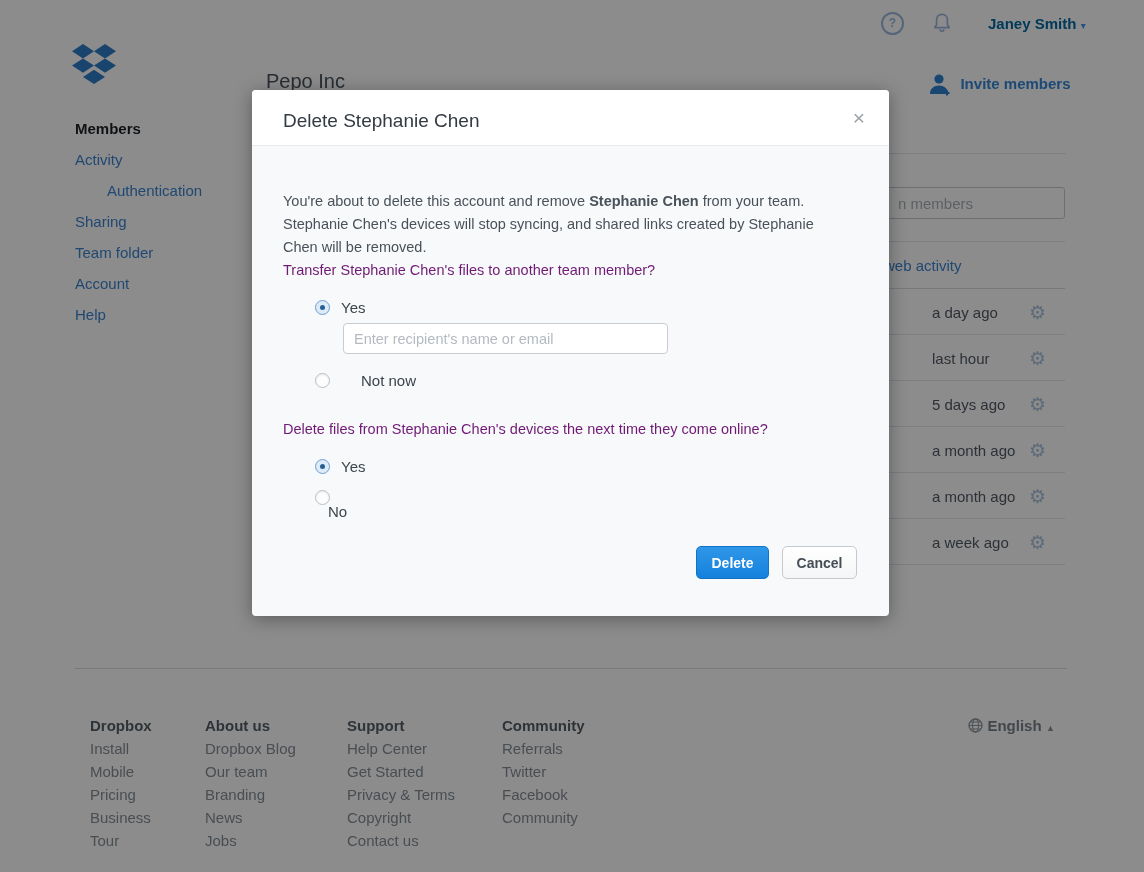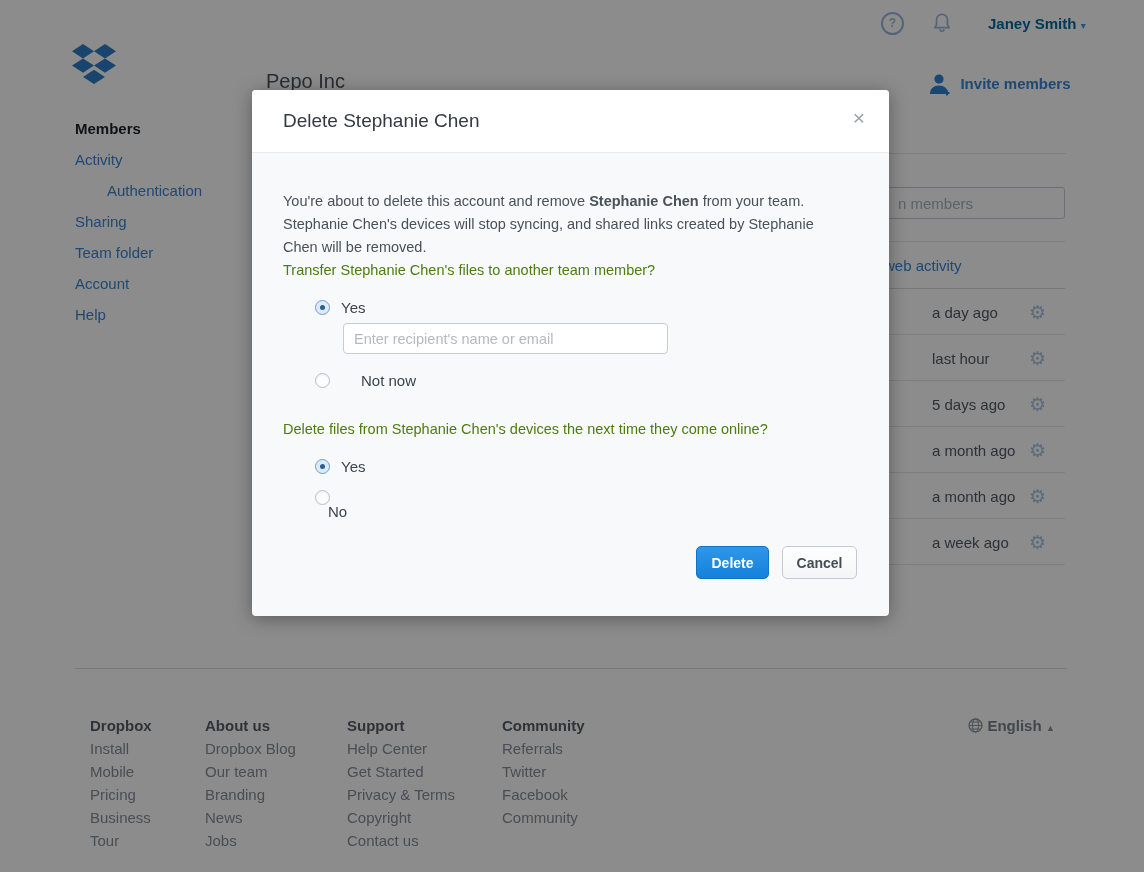--- a/index.html
+++ b/index.html
@@ -32,26 +32,26 @@
   
   .f-title { font-size:15px; font-weight:bold; color:#555e66; }
   .f-link { font-size:15px; color:#868e96; }
   .lang-label { font-size:15px; font-weight:bold; color:#79828a; }
   .caret-up { font-size:9px; color:#8a9299; }
 
   
   .overlay { position:absolute; inset:0; background:rgba(0,0,0,0.45); z-index:5; }
   .modal { position:absolute; left:252px; top:90px; width:637px; height:526px; z-index:10;
     background:#f7f9fa; border-radius:4px; box-shadow:0 3px 18px rgba(0,0,0,0.35); }
-  .modal-header { position:absolute; left:0; top:0; width:100%; height:63px; background:#fff;
+  .modal-header { position:absolute; left:0; top:0; width:100%; height:56px; background:#fff;
     border-bottom:1px solid #e8eaec; border-radius:4px 4px 0 0;text-align:right; }
   .modal-title { position:absolute; left:31px; top:20px; font-size:19px; color:#343b43; }
   .modal-close { position:absolute; right:24px; top:16px; font-size:21px; color:#9aa1a7; cursor:pointer; }
   .modal-text { font-size:14.5px; line-height:23px; color:#49515a; }
-  .modal-q { font-size:14.5px; color:#4d7c0f; }
+  .modal-q { font-size:14.5px; color:#701a75; }
   .radio { width:15px; height:15px; border-radius:50%; position:absolute; }
   .radio.off { background:#fdfdfd; border:1px solid #b9bfc5; box-shadow:inset 0 1px 2px rgba(0,0,0,0.08); }
   .radio.on  { background:#ddebf9; border:1px solid #6d9fd0; }
   .radio.on::after { content:""; position:absolute; left:4px; top:4px; width:5px; height:5px;
     border-radius:50%; background:#275f93; }
   .radio-label { position:absolute; font-size:15px; color:#3c444c; }
   .recipient-input { position:absolute; left:91px; top:233px; width:325px; height:31px;
     border:1px solid #c8cdd2; border-radius:4px; background:#fff; padding:0 10px;
     font-size:14.5px; color:#49515a; font-family:"Liberation Sans","DejaVu Sans",sans-serif; outline:none; }
   .recipient-input::placeholder { color:#b4bac0; }

